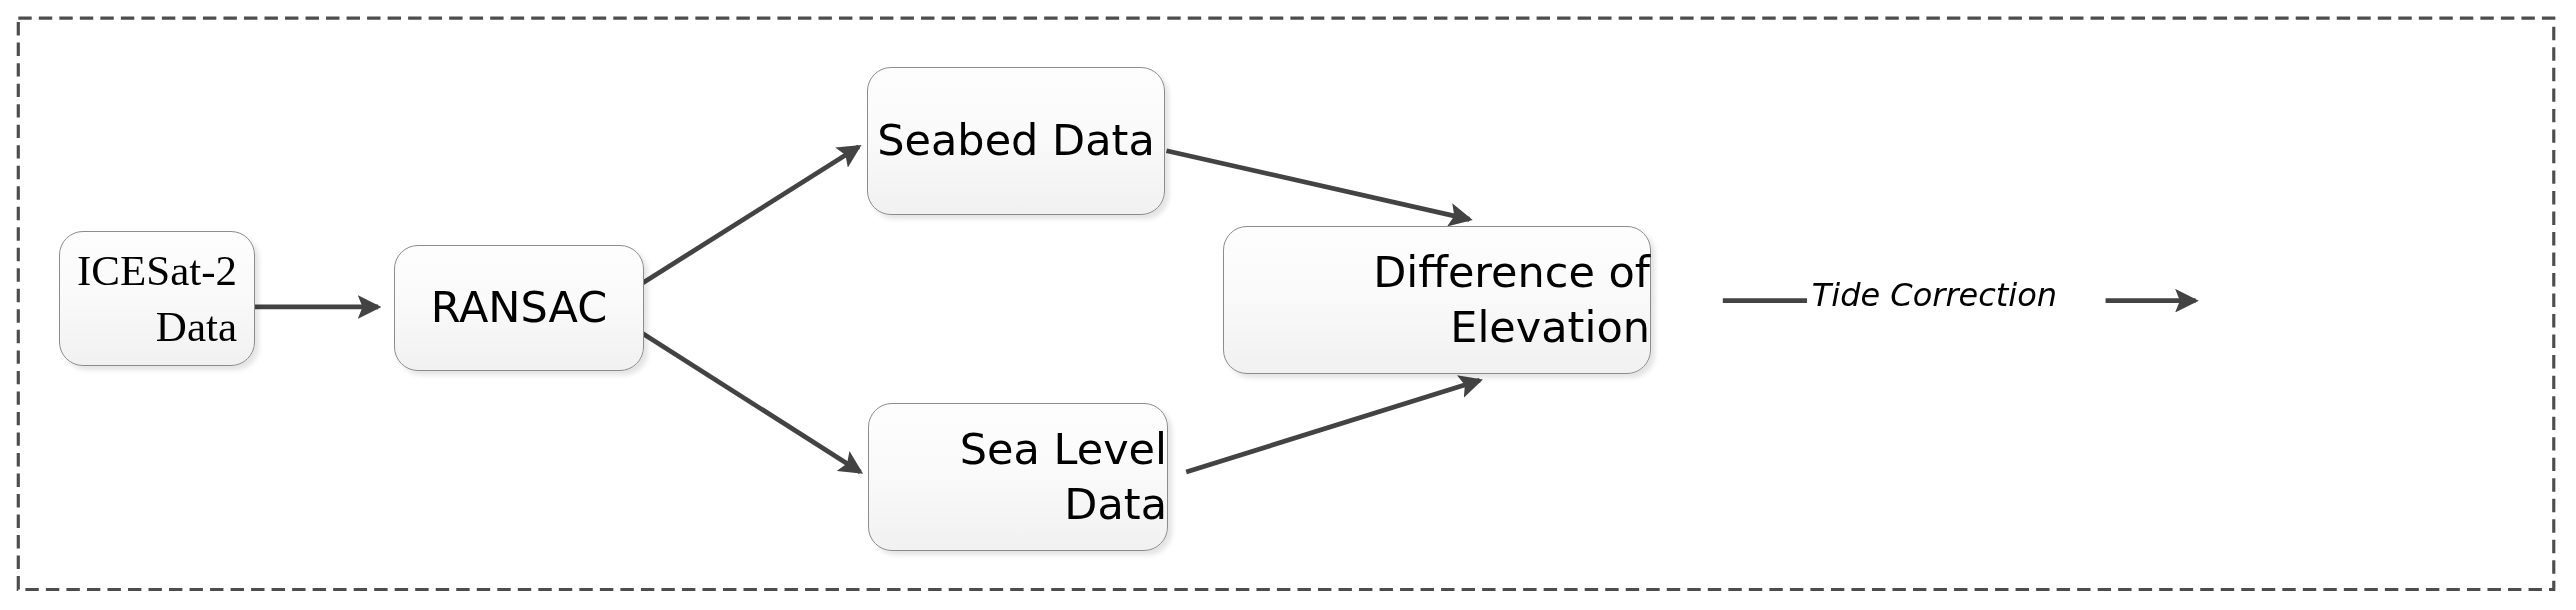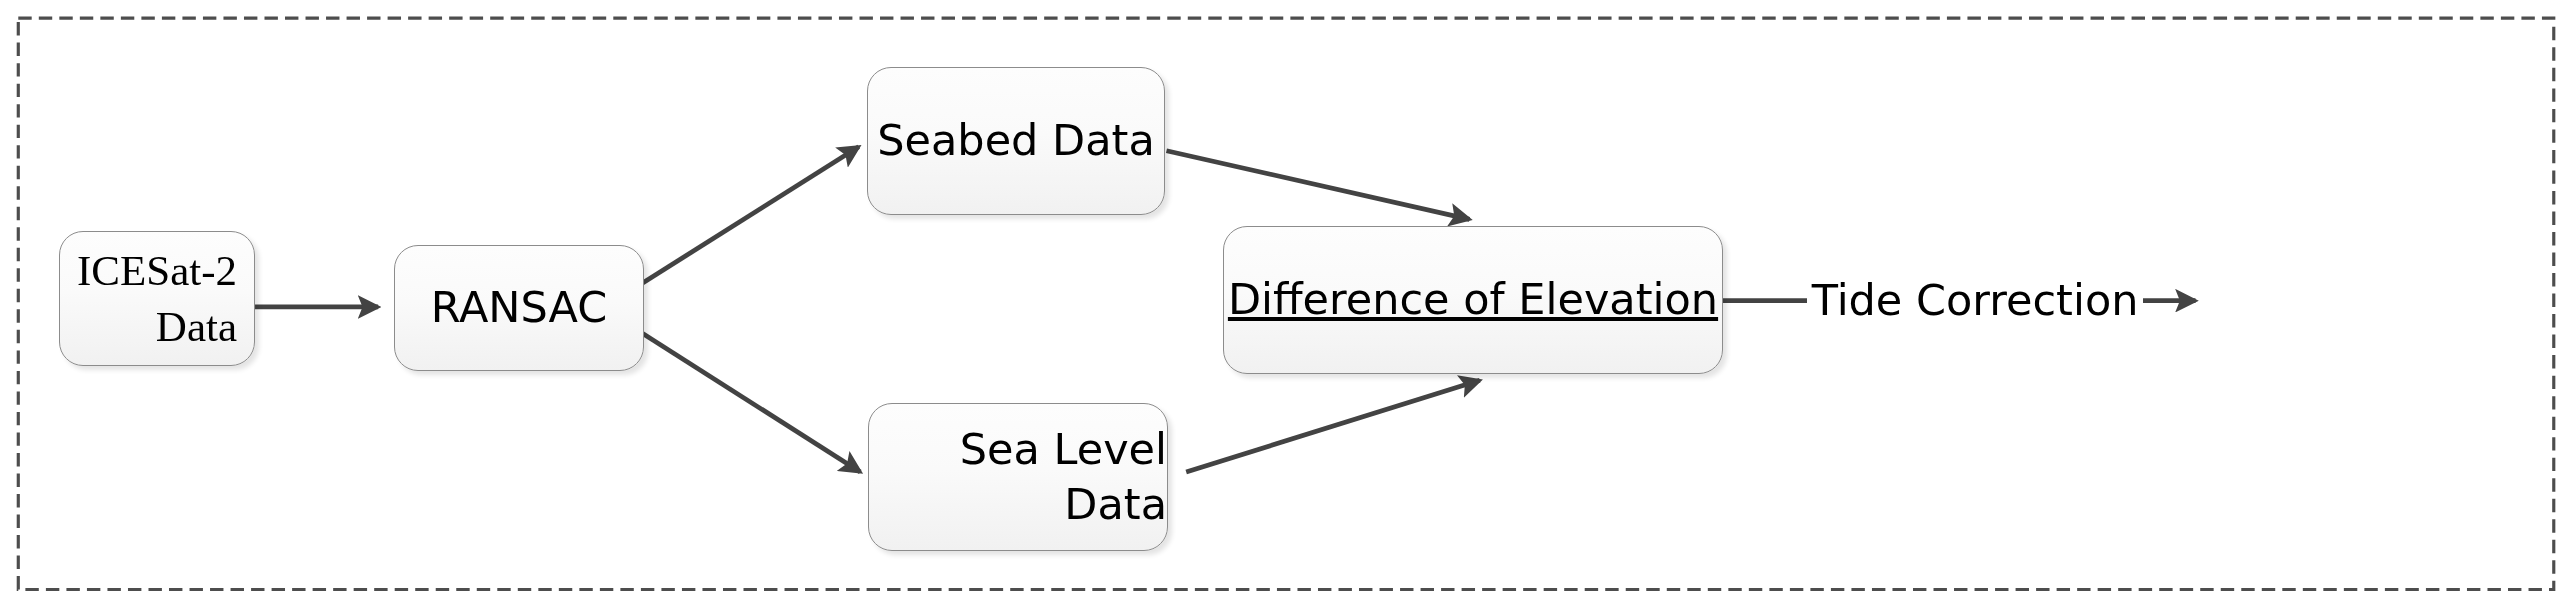--- a/index.html
+++ b/index.html
@@ -50,26 +50,27 @@
     text-align: right;
     color: #000000;
     font-size: 43px;
     line-height: 1.28;
     font-family: "DejaVu Sans", sans-serif;
     white-space: pre-line;
   }
   .edge-label {
     position: absolute;
     color: #000000;
-    font-size: 43px;
+    font-size: 32px;
     font-family: "DejaVu Sans", sans-serif;
     line-height: 1;
     white-space: nowrap;
     background: #ffffff;
     padding: 0 4.7px;
+    font-style: italic;
   }
 </style>
 </head>
 <body>
 
 <div id="canvas">
 
   <svg id="flow-svg" viewBox="0 0 3264 773" xmlns="http://www.w3.org/2000/svg">
     <defs>
       <marker id="arrowhead" markerWidth="5" markerHeight="5" refX="4.3" refY="2.5" orient="auto" markerUnits="strokeWidth">
@@ -95,19 +96,19 @@
 
   <div class="node" style="left:59px; top:231px; width:196px; height:135px;font-family:Liberation Serif, serif;">ICESat-2
 Data</div>
 
   <div class="node" style="left:394px; top:245px; width:250px; height:126px;">RANSAC</div>
 
   <div class="node" style="left:867px; top:67px; width:298px; height:148px;">Seabed Data</div>
 
   <div class="node" style="left:868px; top:403px; width:300px; height:148px;">Sea Level Data</div>
 
-  <div class="node" style="left:1223px; top:226px; width:500px; height:148px;text-decoration:underline;">Difference of Elevation</div>
+  <div class="node" style="left:1223px; top:226px; width:428px; height:148px;">Difference of Elevation</div>
 
 
   <div class="edge-label" style="left:1807px; top:279px;">Tide Correction</div>
 
 </div>
 
 
 </body></html>

